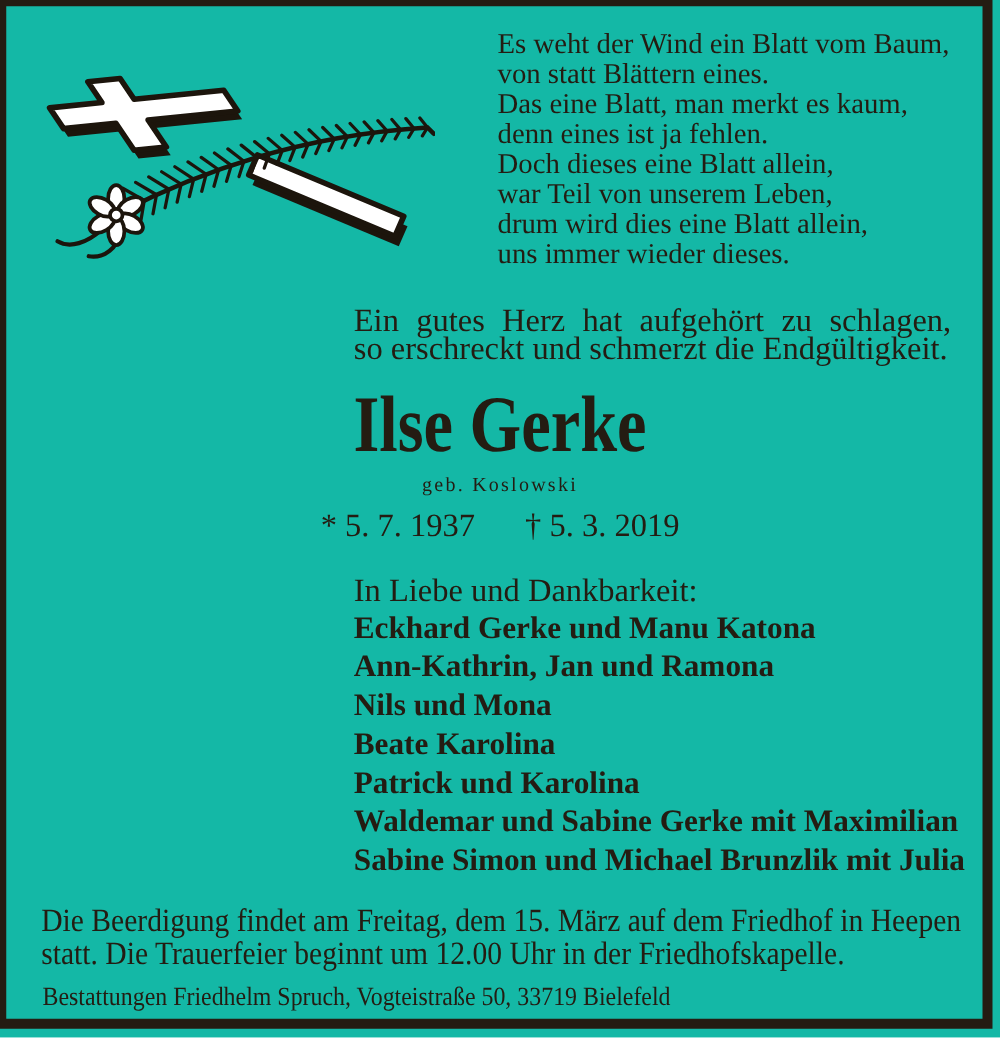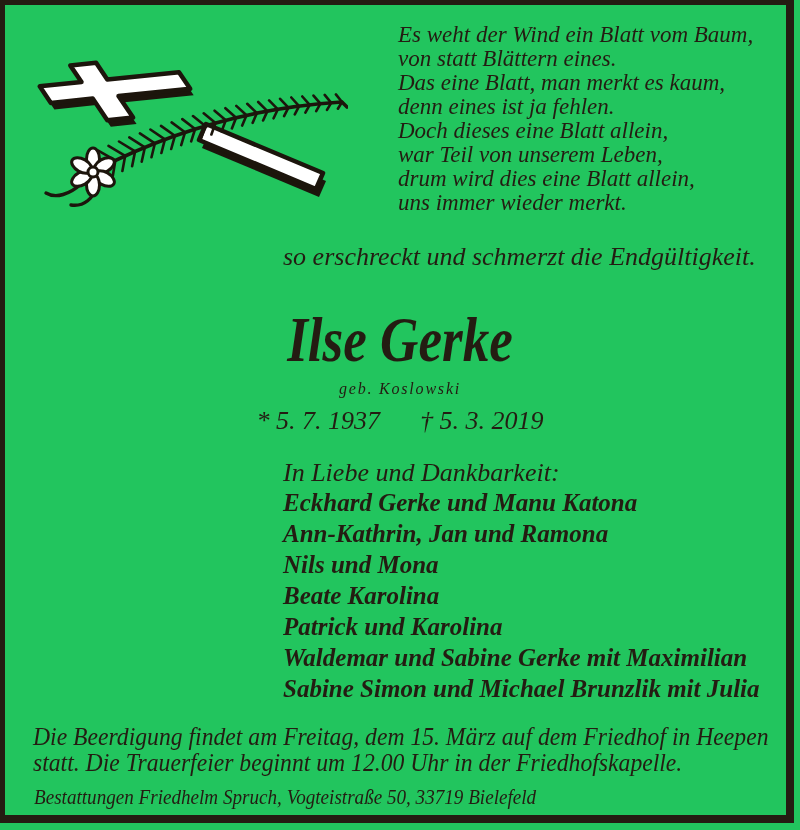--- a/index.html
+++ b/index.html
@@ -1,19 +1,19 @@
 <!DOCTYPE html>
 <html><head>
 <meta charset="utf-8">
 <style>
   html,body{margin:0;padding:0;background:#ffffff;}
   .page{
-    position:relative;width:800px;height:830px;background:#22c55e;
+    position:relative;width:800px;height:830px;background:#14b8a6;
     font-family:"Liberation Serif","DejaVu Serif",serif;
-    color:#241c12;overflow:hidden;font-style:italic;
+    color:#241c12;overflow:hidden;
   }
   .frame{
     position:absolute;left:0;top:0;width:794px;height:823px;
     box-sizing:border-box;border:5px solid #241c12;
     border-right-width:8px;border-bottom-width:8px;
     pointer-events:none;
   }
   .artwork{position:absolute;left:36px;top:52px;width:312px;height:158px;}
   .poem{position:absolute;left:398px;top:23px;font-size:23px;line-height:24px;white-space:nowrap;}
   .epigraph{position:absolute;left:283px;top:246px;width:478px;font-size:26px;line-height:22px;}
@@ -67,24 +67,25 @@
   </svg>
 
   <div class="poem">
     <div>Es weht der Wind ein Blatt vom Baum,</div>
     <div>von statt Blättern eines.</div>
     <div>Das eine Blatt, man merkt es kaum,</div>
     <div>denn eines ist ja fehlen.</div>
     <div>Doch dieses eine Blatt allein,</div>
     <div>war Teil von unserem Leben,</div>
     <div>drum wird dies eine Blatt allein,</div>
-    <div>uns immer wieder merkt.</div>
+    <div>uns immer wieder dieses.</div>
   </div>
 
   <div class="epigraph">
+    <div class="l1">Ein gutes Herz hat aufgehört zu schlagen,</div>
     <div class="l2">so erschreckt und schmerzt die Endgültigkeit.</div>
   </div>
 
   <div class="name-line">Ilse Gerke</div>
   <div class="maiden-line">geb. Koslowski</div>
   <div class="dates-line">
     <span class="birth">* 5. 7. 1937</span><span class="death">† 5. 3. 2019</span>
   </div>
 
   <div class="intro-line">In Liebe und Dankbarkeit:</div>

